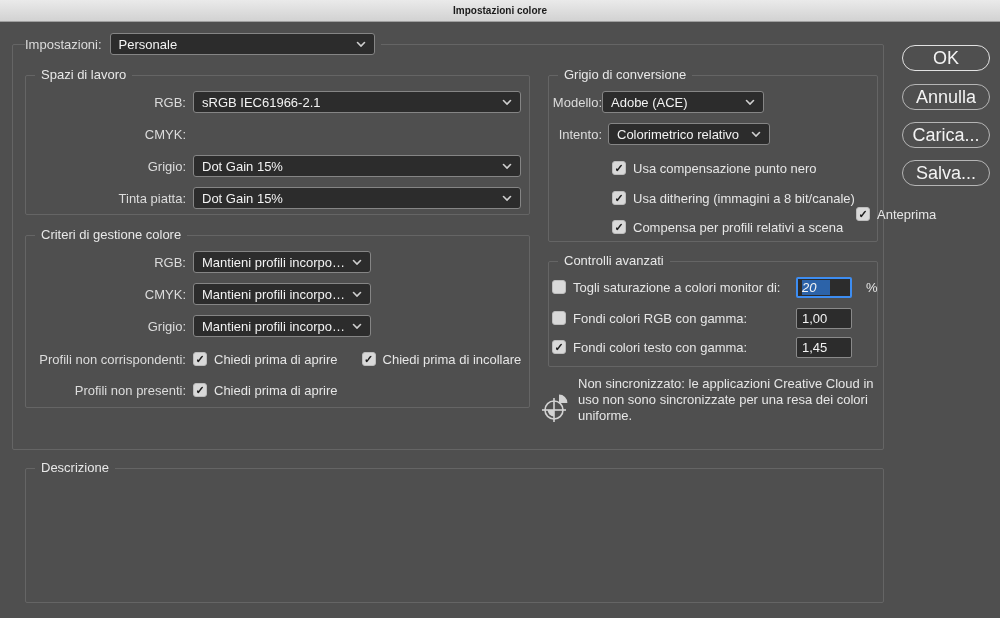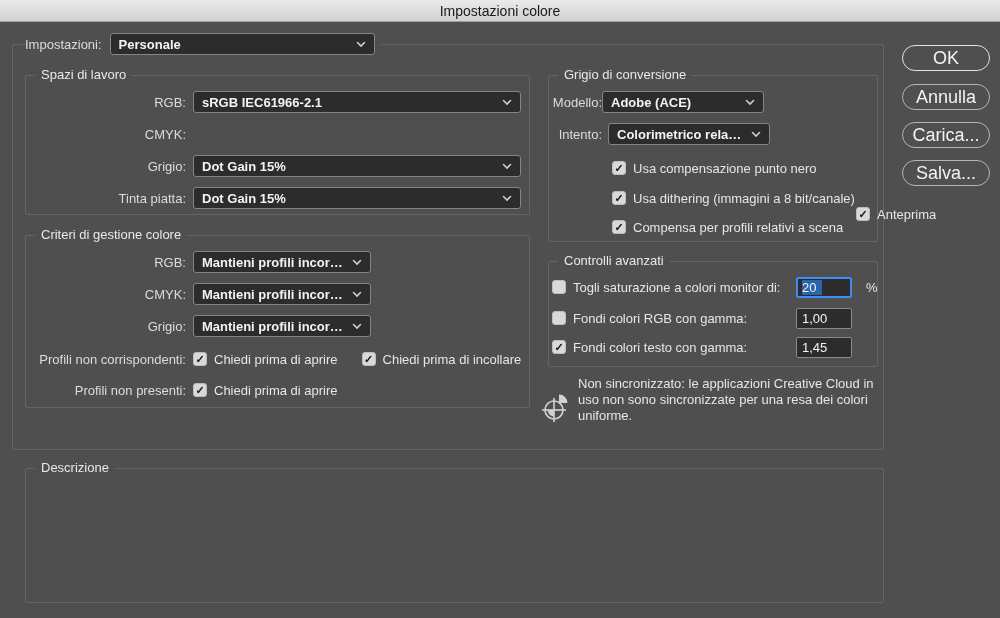--- a/index.html
+++ b/index.html
@@ -12,60 +12,60 @@
     overflow: hidden;
   }
   #dialog { position: relative; width: 1000px; height: 618px; background:#4f4f4f; }
 
   
   .titlebar {
     position: absolute; left:0; top:0; width:1000px; height:22px;
     background: linear-gradient(#eaeaea, #d2d2d2);
     border-bottom: 1px solid #9f9f9f;
     display:flex; align-items:center; justify-content:center;
-    color:#1a1a1a; font-weight:normal; font-size:14px;
+    color:#1a1a1a; font-weight:bold; font-size:10px;
   }
 
   
   .groupbox { position:absolute; border:1px solid #656565; border-radius:2px; }
   .legend {
     position:absolute; top:-9px; left:9px; background:#4f4f4f;
     padding:0 6px; color:#e8e8e8; white-space:nowrap;
   }
 
   
   .arow { position:absolute; display:flex; align-items:center; height:22px; }
   .rowlabel { text-align:right; color:#dcdcdc; white-space:nowrap; }
 
   
   .dropdown {
     height:22px; background:#2c2c2c; border:1px solid #858585; border-radius:3px;
     display:flex; align-items:center; padding:0 8px; color:#f3f3f3;
     white-space:nowrap; overflow:hidden; cursor:default;
   }
-  .dropdown .dd-text { flex:1; overflow:hidden; text-overflow:ellipsis; font-weight:bold; }
+  .dropdown .dd-text { flex:1; overflow:hidden; text-overflow:ellipsis; font-weight:normal; }
   .dropdown .chev { flex:none; margin-left:6px; display:flex; align-items:center; }
 
   
   .checkbox {
     width:14px; height:14px; flex:none;
     background:#d9d9d9; border-radius:3px; border:1px solid #bdbdbd;
     display:inline-flex; align-items:center; justify-content:center;
     color:transparent; font-size:11px; font-weight:bold; line-height:1;
   }
   .checkbox.checked::after { content:"✓"; color:#1c1c1c; }
   .cb-label { margin-left:7px; white-space:nowrap; color:#e6e6e6; }
 
   
   .textfield {
     width:56px; height:21px; background:#2c2c2c; border:1px solid #8a8a8a;
     border-radius:2px; color:#f3f3f3; display:flex; align-items:center; padding:0 5px;
   }
   .textfield.focused { border:2px solid #3d8df2; padding:0 4px; }
-  .textfield .sel { background:#2c63a9; padding:0 6px 0 0; }
+  .textfield .sel { background:#2c63a9; padding:0 14px 0 0;font-style:italic; }
 
   
   .btn {
     position:absolute; left:902px; width:88px; height:26px;
     border-radius:13px; border:1px solid #b5b5b5; background:transparent;
     color:#f3f3f3; font-size:18px; font-family:"Liberation Sans",sans-serif;
     display:flex; align-items:center; justify-content:center; cursor:default;
   }
   .btn.default { border:1.5px solid #e2e2e2; }
 

